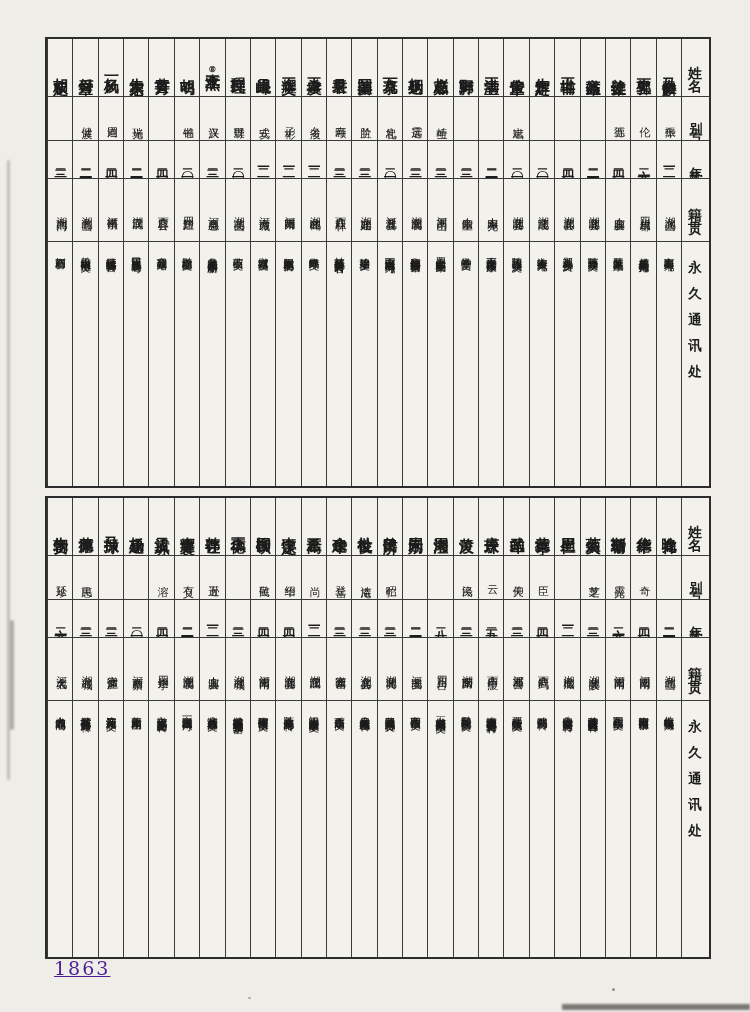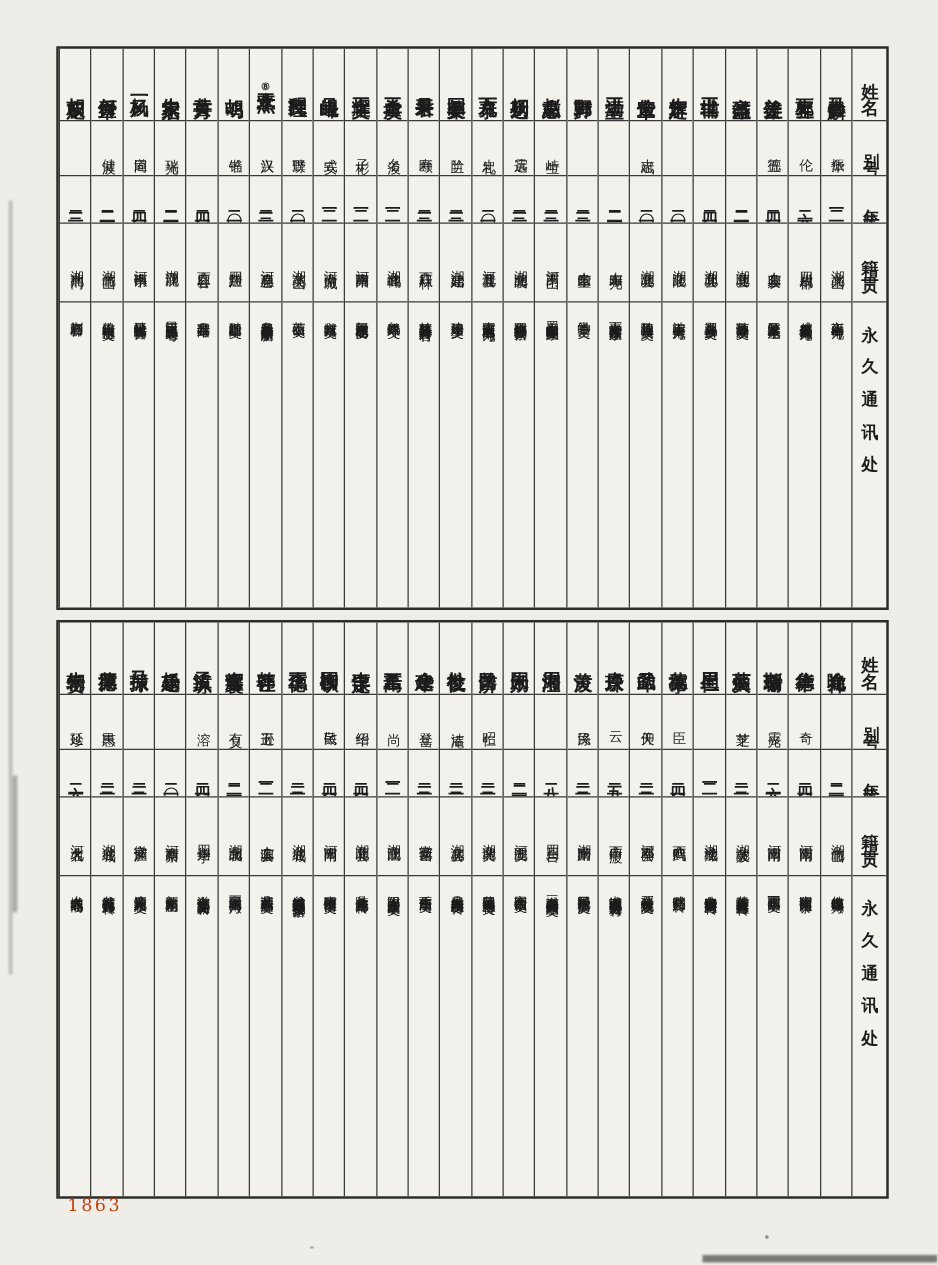--- a/index.html
+++ b/index.html
@@ -48,21 +48,21 @@
   .c-native .v{font-size:11px;letter-spacing:1px;}
   .c-addr .v{font-size:10.5px;line-height:11.5px;letter-spacing:0.5px;max-height:100%;}
   .mark{font-size:8px;letter-spacing:0;}
   .h .v{font-weight:700;}
   .h-name .v,.h-native .v{font-size:14px;letter-spacing:13px;}
   .h-alias .v{font-size:13px;letter-spacing:7px;}
   .h-age .v{font-size:13px;letter-spacing:3px;}
   .h-addr .v{font-size:13.5px;letter-spacing:26px;}
   .page-number{
     position:absolute;left:54px;top:957px;
-    font-size:14px;letter-spacing:2px;color:#c2410c;
+    font-size:19px;letter-spacing:2px;color:#4c1d95;text-decoration:underline;
   }
   .smudge-left{
     position:absolute;left:7px;top:160px;width:3px;height:620px;
     background:rgba(70,68,64,0.28);border-radius:2px;filter:blur(1px);
   }
   .smudge-left2{
     position:absolute;left:10px;top:620px;width:4px;height:110px;
     background:rgba(55,53,50,0.35);border-radius:2px;filter:blur(1px);
   }
   .smudge-bottom{

